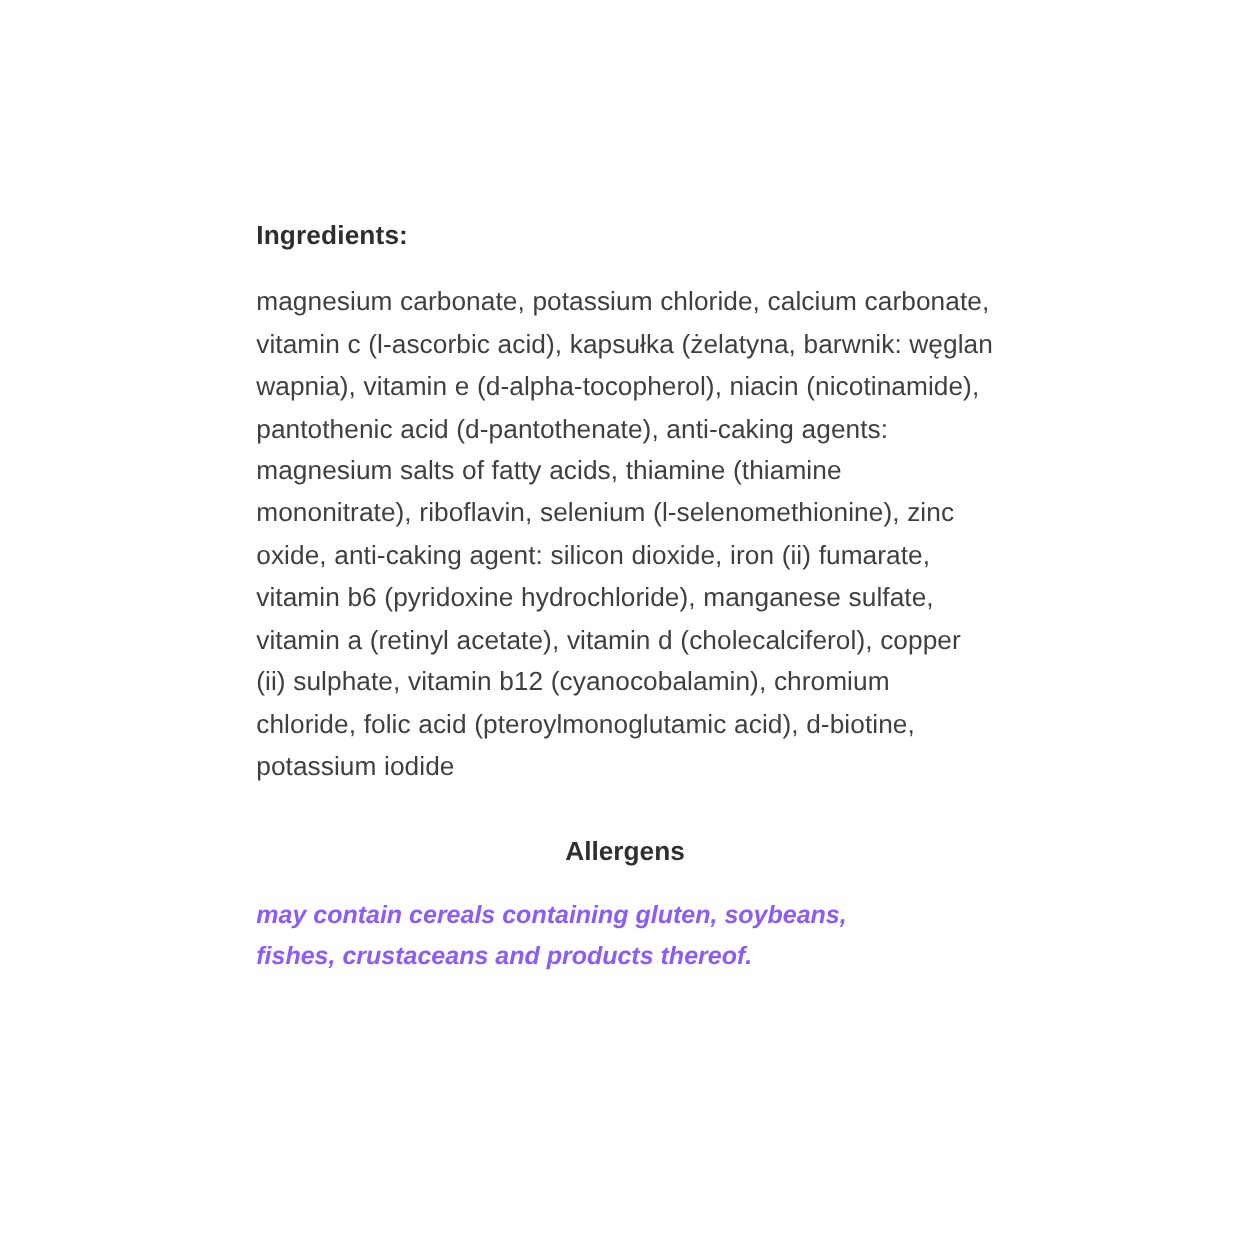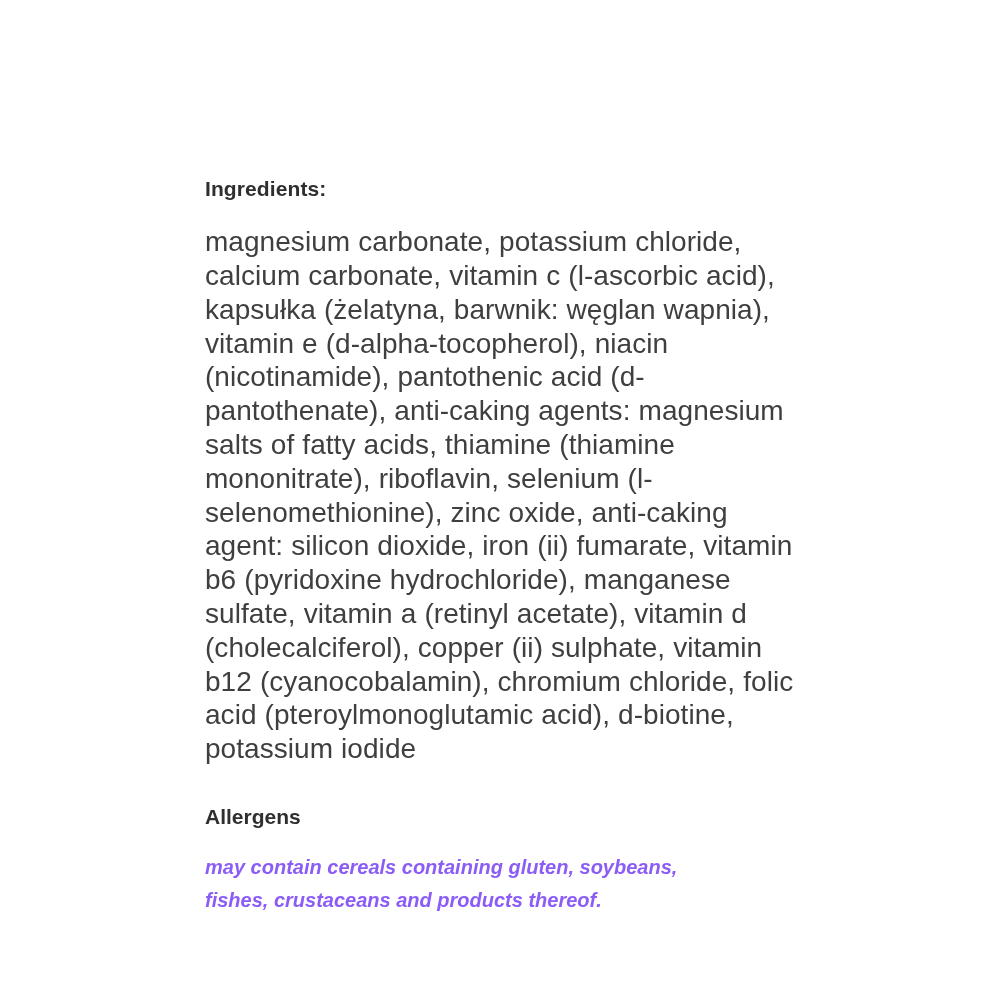--- a/index.html
+++ b/index.html
@@ -28,36 +28,37 @@
   }
   .section-heading {
     font-size: 21px;
     font-weight: bold;
     color: #2f2f2f;
     letter-spacing: 0.1px;
     margin: 0 0 24px 0;
     line-height: 1.2;
   }
   .body-text {
-    font-size: 28px;
+    font-size: 21px;
     line-height: 33.8px;
     color: #3f3f3f;
     margin: 0;
     letter-spacing: 0.05px;
     word-spacing: 0.2px;
   }
   .allergens-block {
     margin-top: 38px;
   }
   .allergens-heading {
     font-size: 21px;
     font-weight: bold;
     color: #2f2f2f;
     margin: 0 0 22px 0;
     line-height: 1.2;
+    text-align: center;
   }
   .allergens-text {
     font-size: 20px;
     line-height: 33px;
     font-style: italic;
     font-weight: bold;
     color: #8b5cf6;
     margin: 0;
     max-width: 540px;
   }

